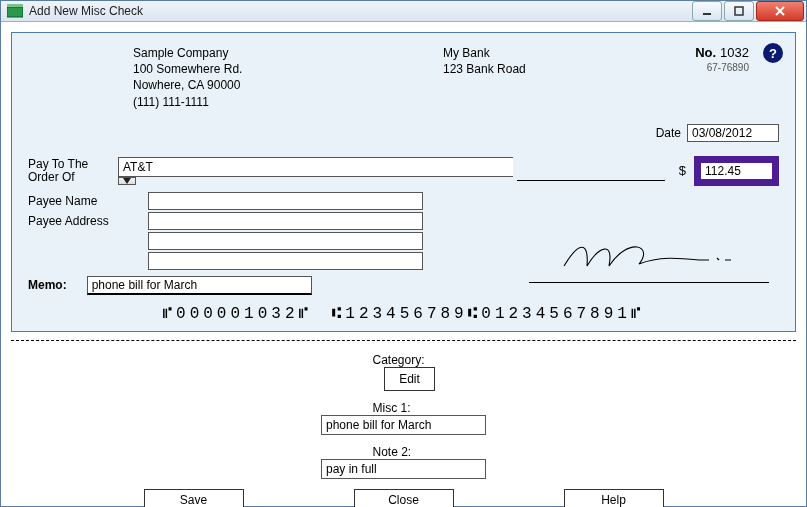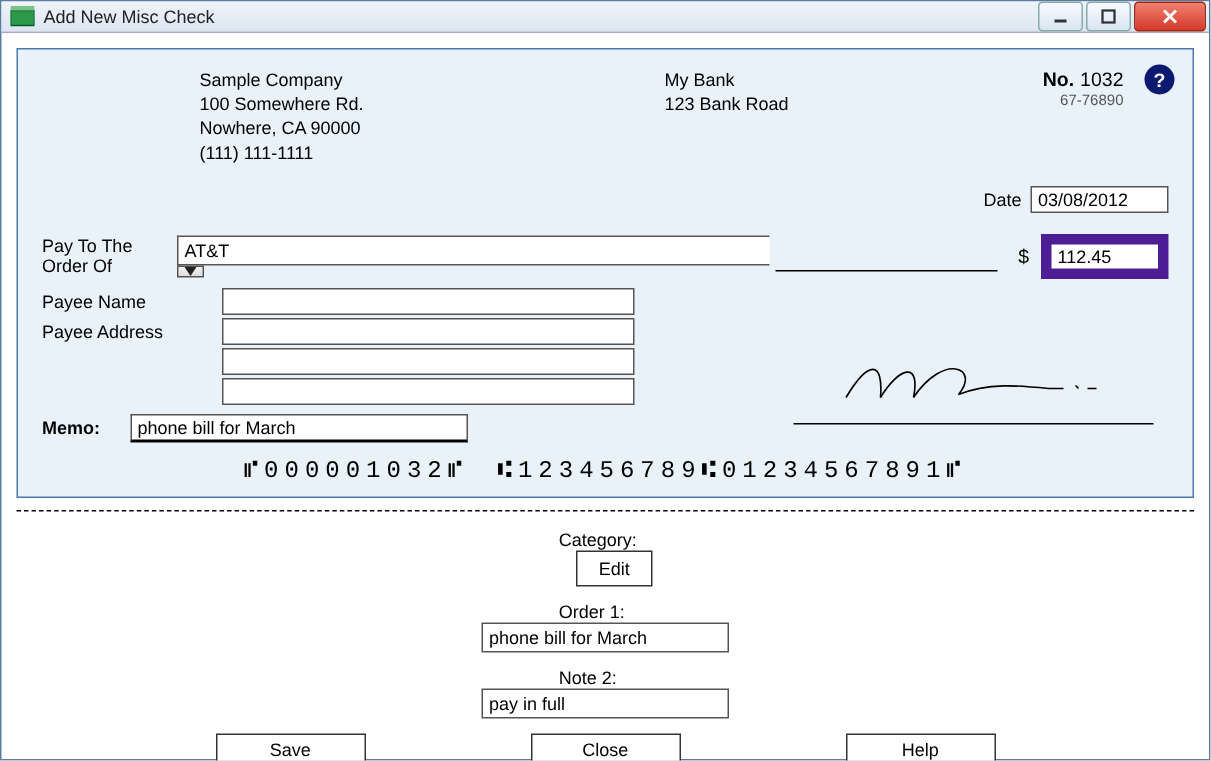--- a/index.html
+++ b/index.html
@@ -167,21 +167,21 @@
     </div>
 
     <hr class="dashdiv">
 
     <div class="lower">
       <div class="row">
         <span class="lbl">Category:</span>
         <button class="editbtn">Edit</button>
       </div>
       <div class="row">
-        <span class="lbl">Order 1:</span>
+        <span class="lbl">Misc 1:</span>
         <input class="notein" type="text" value="phone bill for March" style="">
       </div>
       <div class="row">
         <span class="lbl">Note 2:</span>
         <input class="notein" type="text" value="pay in full" style="">
       </div>
       <div class="btnrow">
         <div class="mainbtn">Save</div>
         <div class="mainbtn">Close</div>
         <div class="mainbtn">Help</div>

